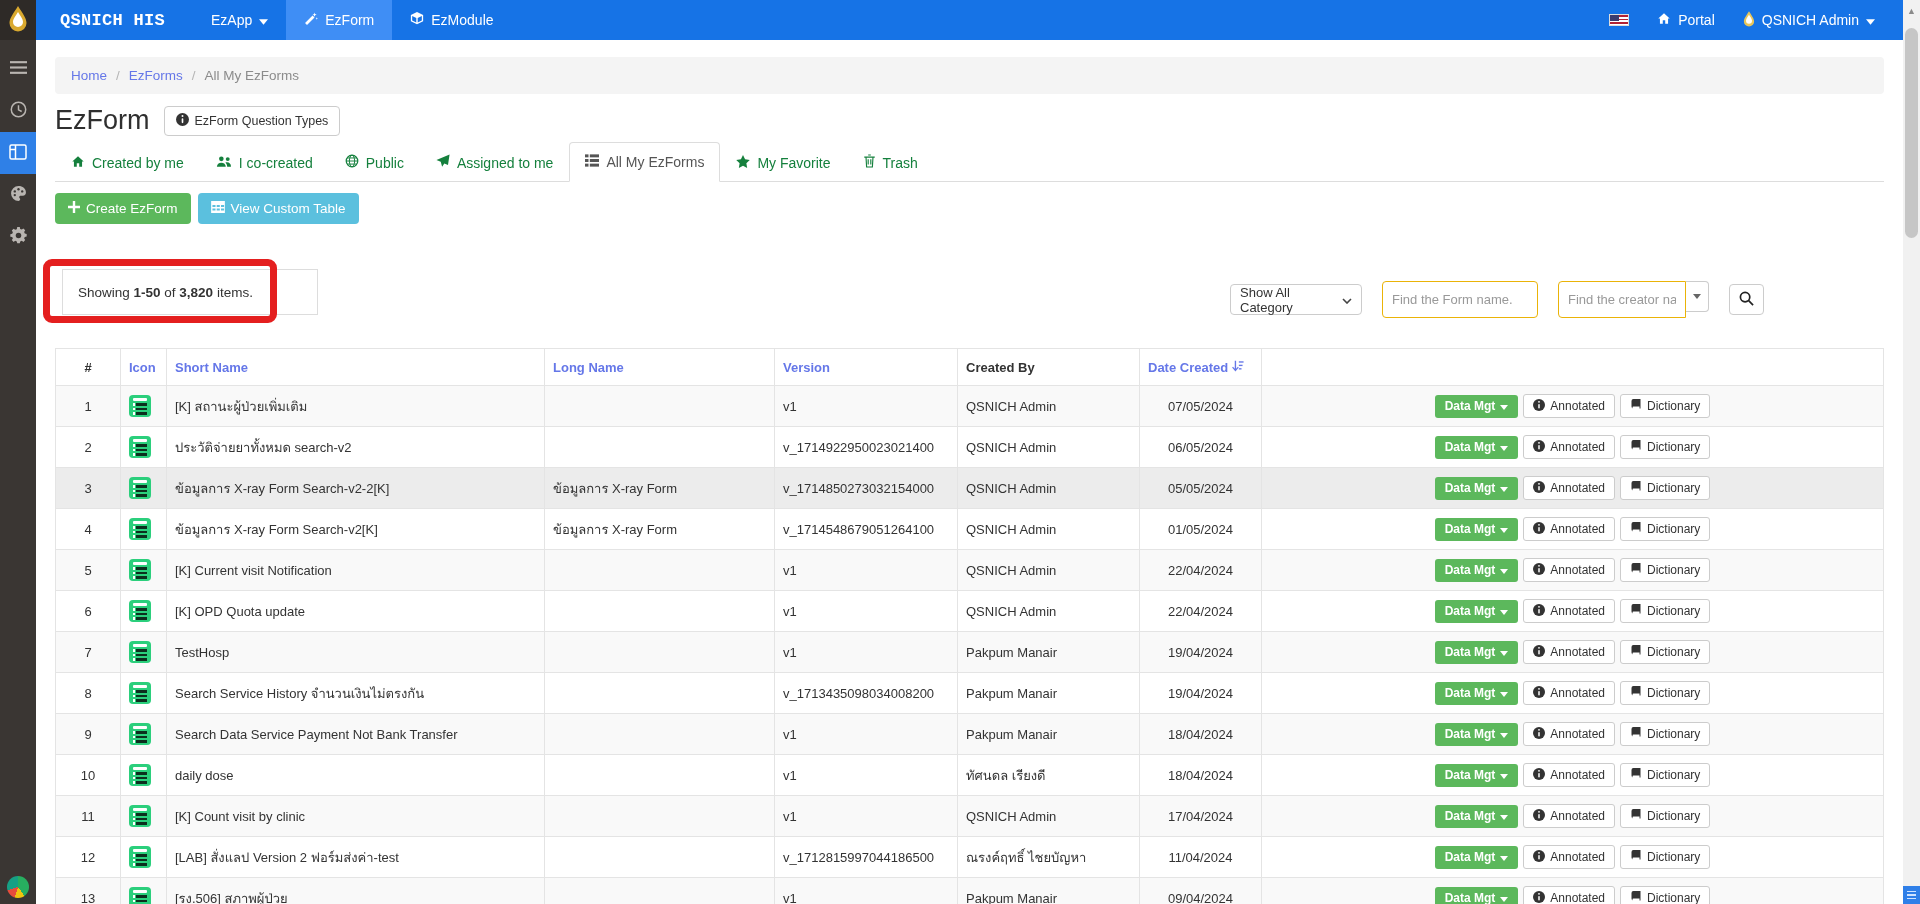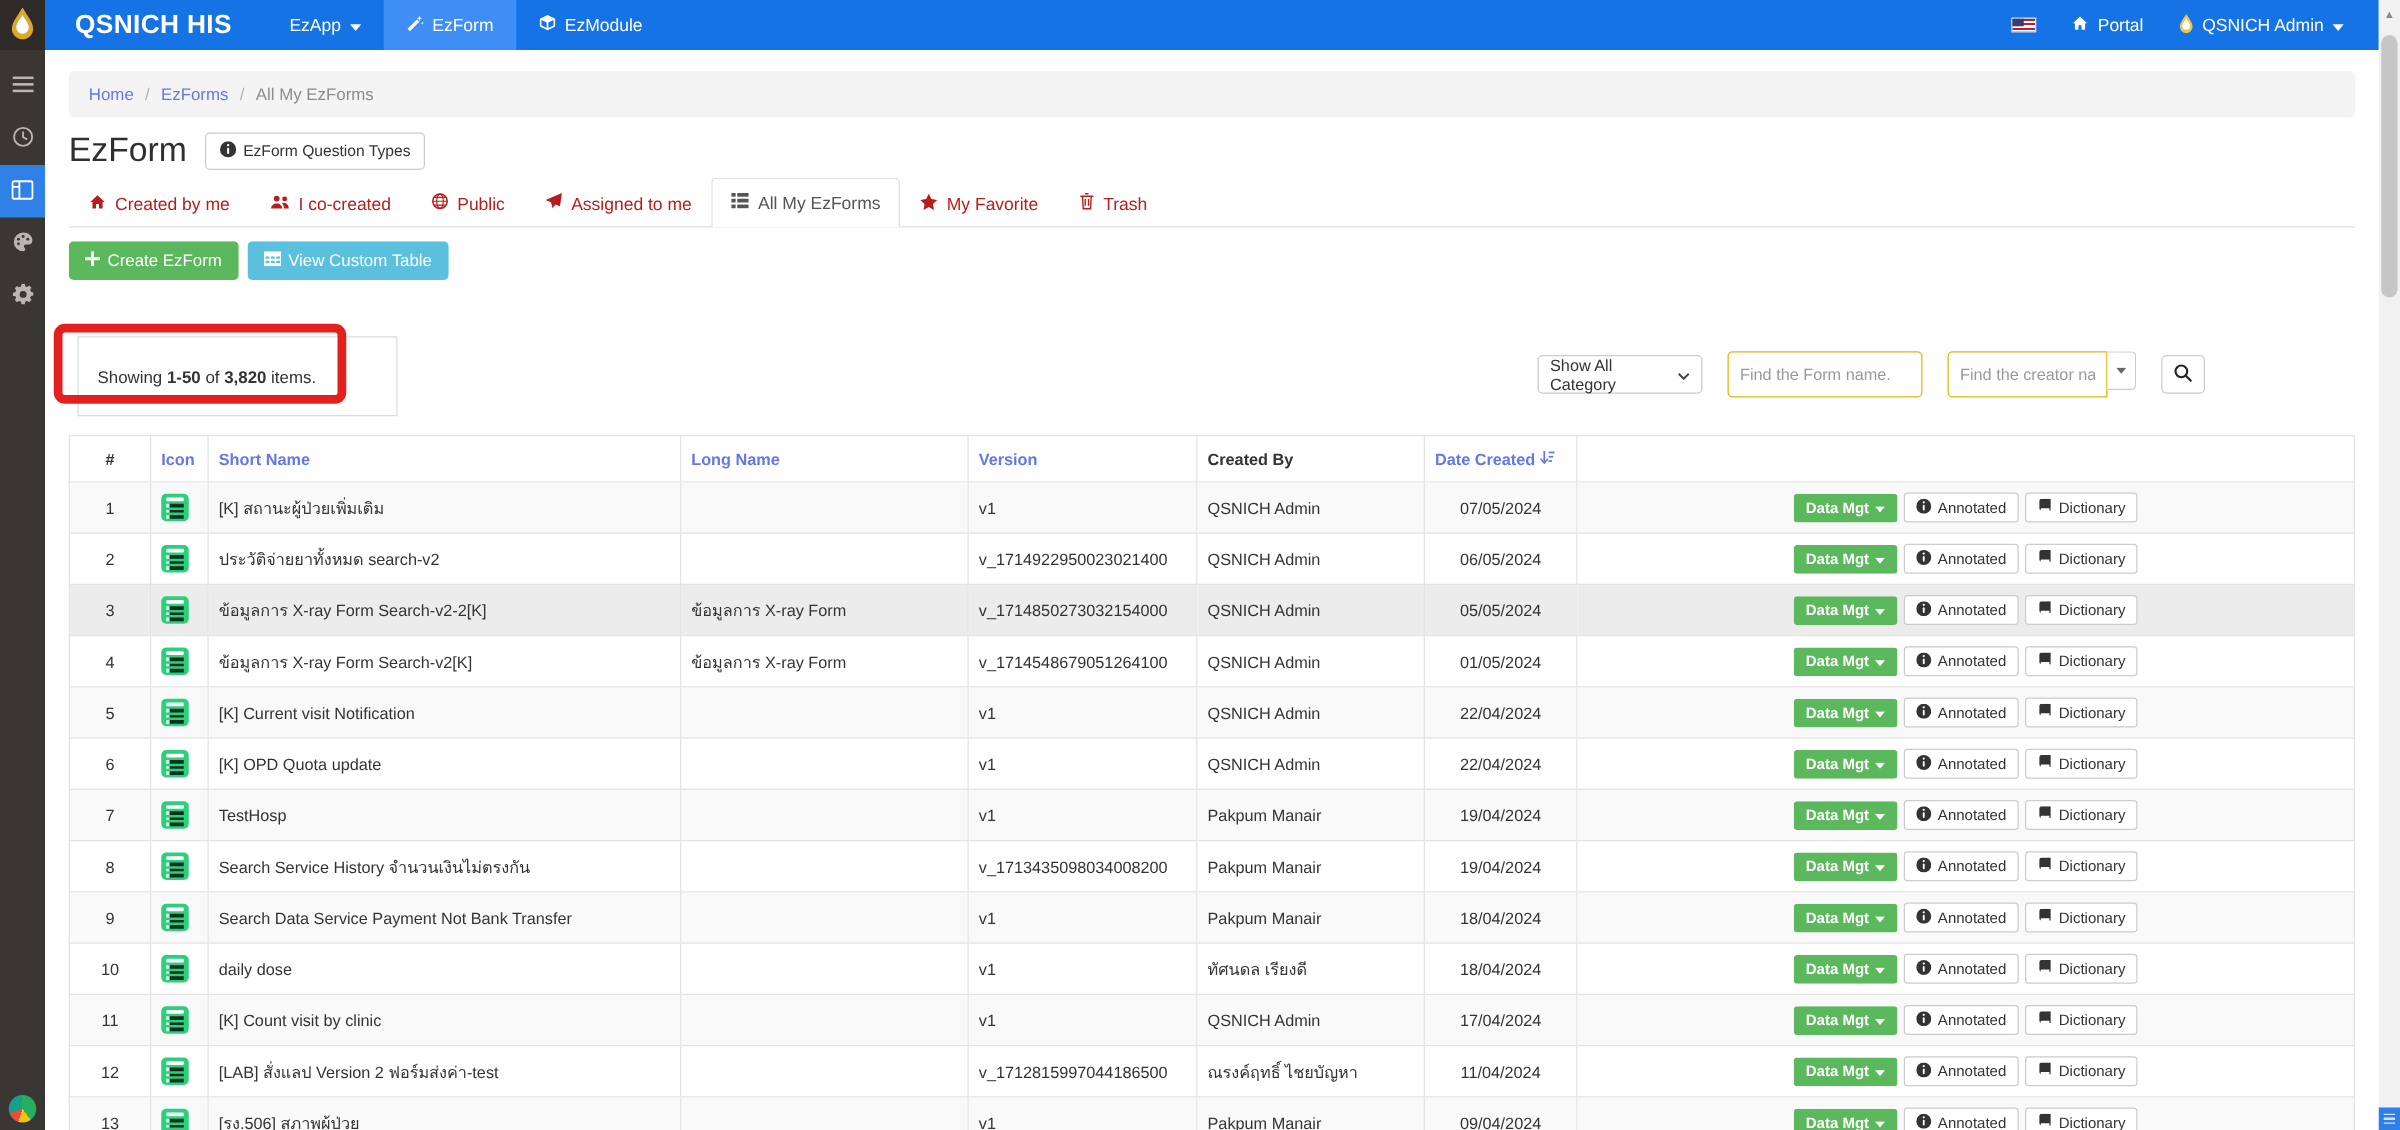--- a/index.html
+++ b/index.html
@@ -9,21 +9,21 @@
   
   .sidebar { position: absolute; left: 0; top: 0; width: 36px; height: 904px; background: #3a3633; z-index: 30; }
   .side-logo { width: 36px; height: 40px; background: #2e2a27; display: flex; align-items: center; justify-content: center; cursor: pointer; }
   .side-item { width: 36px; height: 42px; display: flex; align-items: center; justify-content: center; color: #b9b5b1; cursor: pointer; }
   .side-item.active { background: #2f80e7; color: #fff; }
   .side-bottom { position: absolute; bottom: 6px; left: 7px; width: 22px; height: 22px; border-radius: 50%;
     background: conic-gradient(#27ae60 0 40%, #f1c40f 40% 55%, #e74c3c 55% 70%, #16a085 70% 100%); cursor: pointer; }
 
   
   .navbar { position: absolute; left: 36px; top: 0; right: 17px; height: 40px; background: #1673e6; display: flex; align-items: stretch; color: #fff; z-index: 20; }
-  .nav-brand { font-size: 21px; font-weight: bold; display: flex; align-items: center; padding: 0 28px 0 24px; letter-spacing: .3px; }
+  .nav-brand { font-size: 17px; font-weight: bold; display: flex; align-items: center; padding: 0 28px 0 24px; letter-spacing: .3px; font-family: Liberation Mono, monospace; }
   .nav-item { display: flex; align-items: center; gap: 7px; padding: 0 18px; font-size: 14px; color: #fff; cursor: pointer; }
   .nav-item.active { background: #3f8ef5; }
   .nav-right { margin-left: auto; display: flex; align-items: center; padding-right: 14px; }
   .nav-right .nav-item { padding: 0 14px; }
   .flag { width: 20px; height: 12px; position: relative; background: repeating-linear-gradient(#b22234 0 1.8px, #fff 1.8px 3.6px); border: 1px solid #ddd; }
   .flag::after { content: ""; position: absolute; left: 0; top: 0; width: 9px; height: 6px; background: #3c3b6e; }
   .caret { display: inline-block; }
 
   
   .scrollbar { position: absolute; right: 0; top: 0; width: 17px; height: 904px; background: #f1f1f1; z-index: 40; }
@@ -42,33 +42,33 @@
   .bc-current { color: #8b8b8b; }
 
   .title-row { margin-top: 11px; display: flex; align-items: center; gap: 14px; }
   .page-title { font-size: 27px; font-weight: 400; color: #2f2f2f; }
   .btn { display: inline-flex; align-items: center; gap: 6px; border-radius: 4px; cursor: pointer; white-space: nowrap; border: 1px solid transparent; }
   .btn-outline { background: #fff; border-color: #ccc; color: #333; }
   .qtypes-btn { font-size: 12.5px; padding: 6px 11px; }
 
   .tabs-row { margin-top: 6px; position: relative; }
   .tabs { display: flex; border-bottom: 1px solid #ddd; align-items: flex-end; }
-  .tab { display: flex; align-items: center; gap: 7px; padding: 11px 15px; font-size: 14px; color: #b91c1c; cursor: pointer; border: 1px solid transparent; border-bottom: none; margin-bottom: -1px; text-decoration: none; }
+  .tab { display: flex; align-items: center; gap: 7px; padding: 11px 15px; font-size: 14px; color: #15803d; cursor: pointer; border: 1px solid transparent; border-bottom: none; margin-bottom: -1px; text-decoration: none; }
   .tab.active { background: #fff; color: #555; border-color: #ddd; border-radius: 4px 4px 0 0; border-bottom: 1px solid #fff; }
   .tab-actions { position: absolute; right: 0; top: 1px; display: flex; gap: 6px; }
   .btn-orange { background: #f0ad4e; color: #fff; font-size: 13.5px; padding: 7px 12px; }
   .btn-cyan { background: #5bc0de; color: #fff; font-size: 13.5px; padding: 7px 12px; }
   .btn-green { background: #5cb85c; color: #fff; font-size: 13.5px; padding: 7px 12px; }
 
   .btn-row { margin-top: 11px; display: flex; gap: 7px; }
 
   
   .toolbar { position: relative; height: 124px; }
   .summary-wrap { position: absolute; left: 7px; top: 45px; }
-  .summary-box { width: 256px; height: 64px; background: #fff; border: 1px solid #ddd; display: flex; align-items: center; padding-left: 15px; font-size: 13.5px; color: #333; position: relative; z-index: 2; }
+  .summary-box { width: 256px; height: 46px; background: #fff; border: 1px solid #ddd; display: flex; align-items: center; padding-left: 15px; font-size: 13.5px; color: #333; position: relative; z-index: 2; }
   .red-frame { position: absolute; left: -19px; top: -10px; width: 234px; height: 64px; border: 7px solid #e41f1f; border-radius: 9px; z-index: 6; pointer-events: none; }
   .filters { position: absolute; right: 120px; top: 57px; display: flex; align-items: center; gap: 20px; }
   .select-box { width: 132px; height: 31px; border: 1px solid #ccc; border-radius: 4px; background: #fff; display: flex; align-items: center; justify-content: space-between; padding: 0 9px; font-size: 13px; color: #333; cursor: pointer; }
   .filters input { height: 37px; border: 1px solid #eab308; border-radius: 4px; padding: 0 9px; font-size: 13px; color: #333; font-family: inherit; }
   .filters input::placeholder { color: #999; }
   .in-form { width: 156px; }
   .input-group { display: flex; }
   .input-group input { width: 128px; border-radius: 4px 0 0 4px; }
   .ig-btn { width: 23px; height: 31px; border: 1px solid #ccc; border-left: none; border-radius: 0 4px 4px 0; background: #fff; display: flex; align-items: center; justify-content: center; color: #777; cursor: pointer; }
   .search-btn { width: 35px; height: 31px; padding: 0; justify-content: center; color: #222; }

